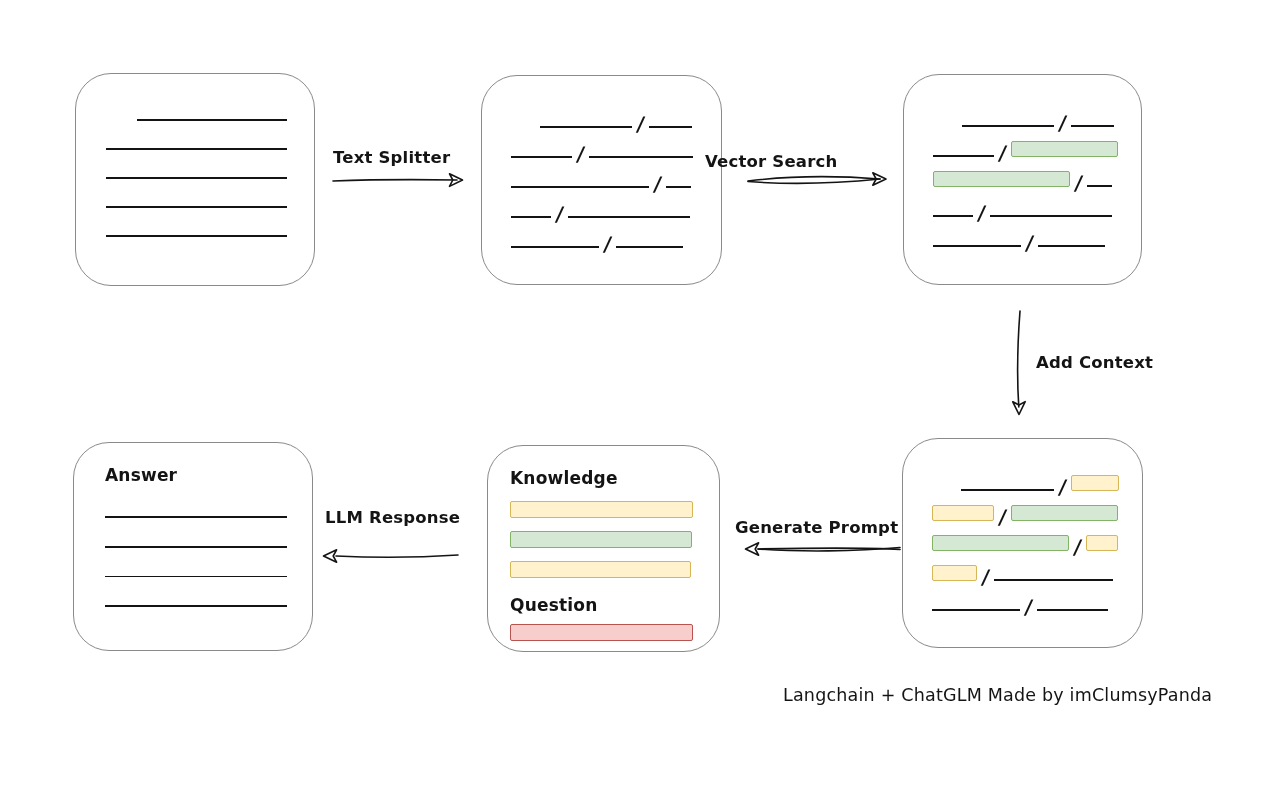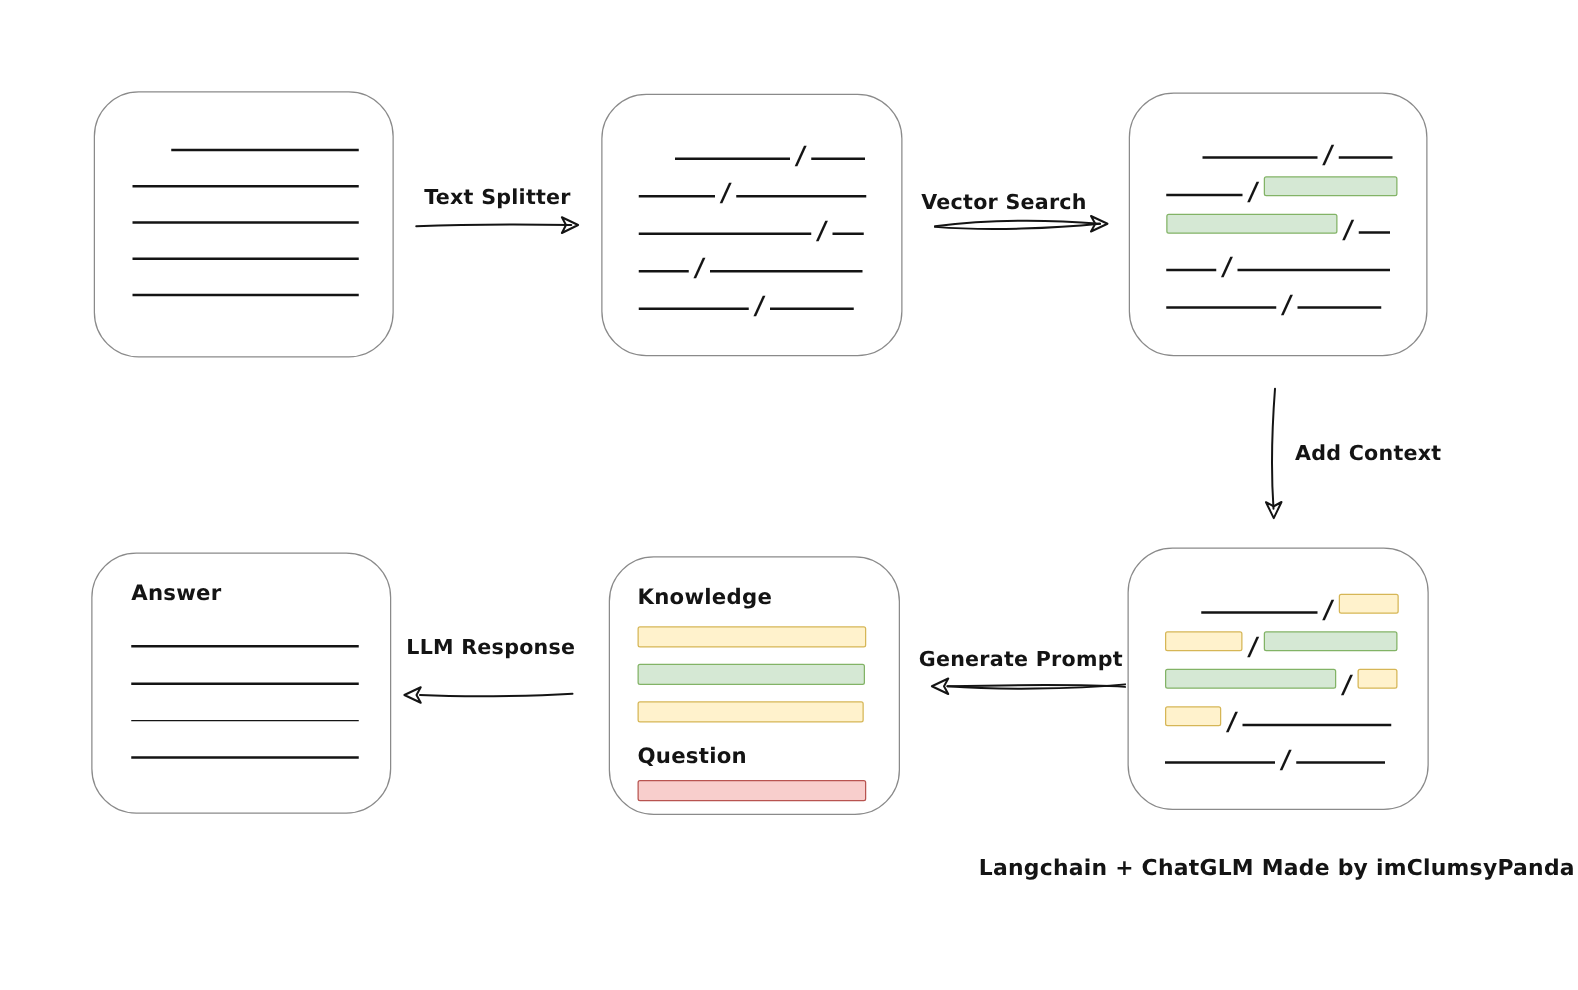--- a/index.html
+++ b/index.html
@@ -34,25 +34,25 @@
   .pbar.yellow{background:var(--yellow-fill,#fff2cc);border:1.6px solid var(--yellow-stroke,#d6b656);}
   .pbar.red{background:var(--red-fill,#f8cecc);border:1.6px solid var(--red-stroke,#b85450);margin-top:9px;}
   .q-title{margin-top:17px;}
   
   .answer-inner{padding:22px 0 0 31px;}
   .answer-lines{padding-top:31px;}
   .answer-lines .doc-line{margin-bottom:28px;}
   
   .arrow-label{
     position:absolute;font-size:16.5px;font-weight:bold;letter-spacing:.2px;
-    text-align:center;white-space:nowrap;
+    text-align:left;white-space:nowrap;
   }
   .credit{
     position:absolute;left:783px;top:685px;width:400px;text-align:center;
-    font-size:17.5px;font-weight:bold;letter-spacing:.2px;white-space:nowrap;
+    font-size:17.5px;font-weight:normal;letter-spacing:.2px;white-space:nowrap;
   }
   .arrow-layer{position:absolute;left:0;top:0;pointer-events:none;}
   .arrow-layer path{stroke:var(--ink,#141414);stroke-width:1.6;fill:none;stroke-linecap:round;stroke-linejoin:round;}
 </style>
 </head>
 <body>
 
 <div class="canvas">
 
   <div class="card" style="left:75px;top:73px;width:240px;height:213px">
@@ -176,21 +176,21 @@
           <div class="pbar yellow" style="width: 181px;"></div>
         </div>
       <div class="prompt-title q-title">Question</div>
       <div>
           <div class="pbar red" style="width: 183px;"></div>
         </div>
     </div>
   </div>
 
   <div class="arrow-label" style="left:333px;top:148px;width:130px">Text Splitter</div>
-  <div class="arrow-label" style="left:737px;top:152px;width:130px">Vector Search</div>
+  <div class="arrow-label" style="left:705px;top:152px;width:130px">Vector Search</div>
   <div class="arrow-label" style="left:1036px;top:353px;width:110px;text-align:left">Add Context</div>
   <div class="arrow-label" style="left:735px;top:518px;width:150px">Generate Prompt</div>
   <div class="arrow-label" style="left:325px;top:508px;width:130px">LLM Response</div>
 
   <svg class="arrow-layer" width="1262" height="792" viewBox="0 0 1262 792">
     <g>
       <path d="M333,181 C 372,179.5 425,179.5 457,180"></path>
       <path d="M462.5,180 L449.5,173.8 L452.8,180 L449.5,186.4 Z"></path>
     </g>
     <g>

